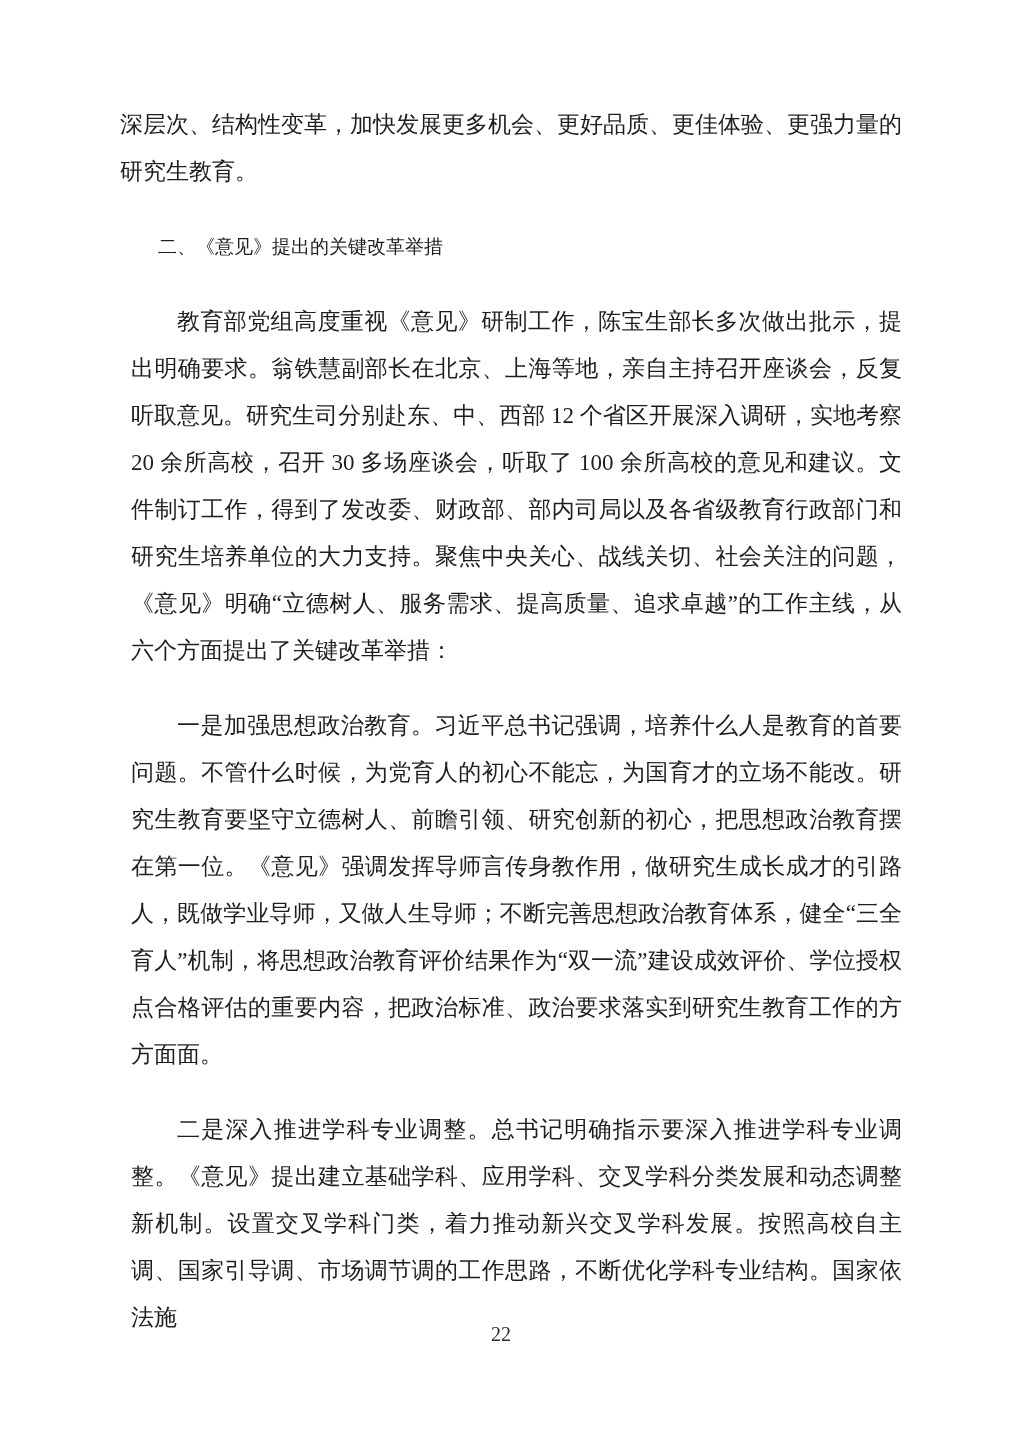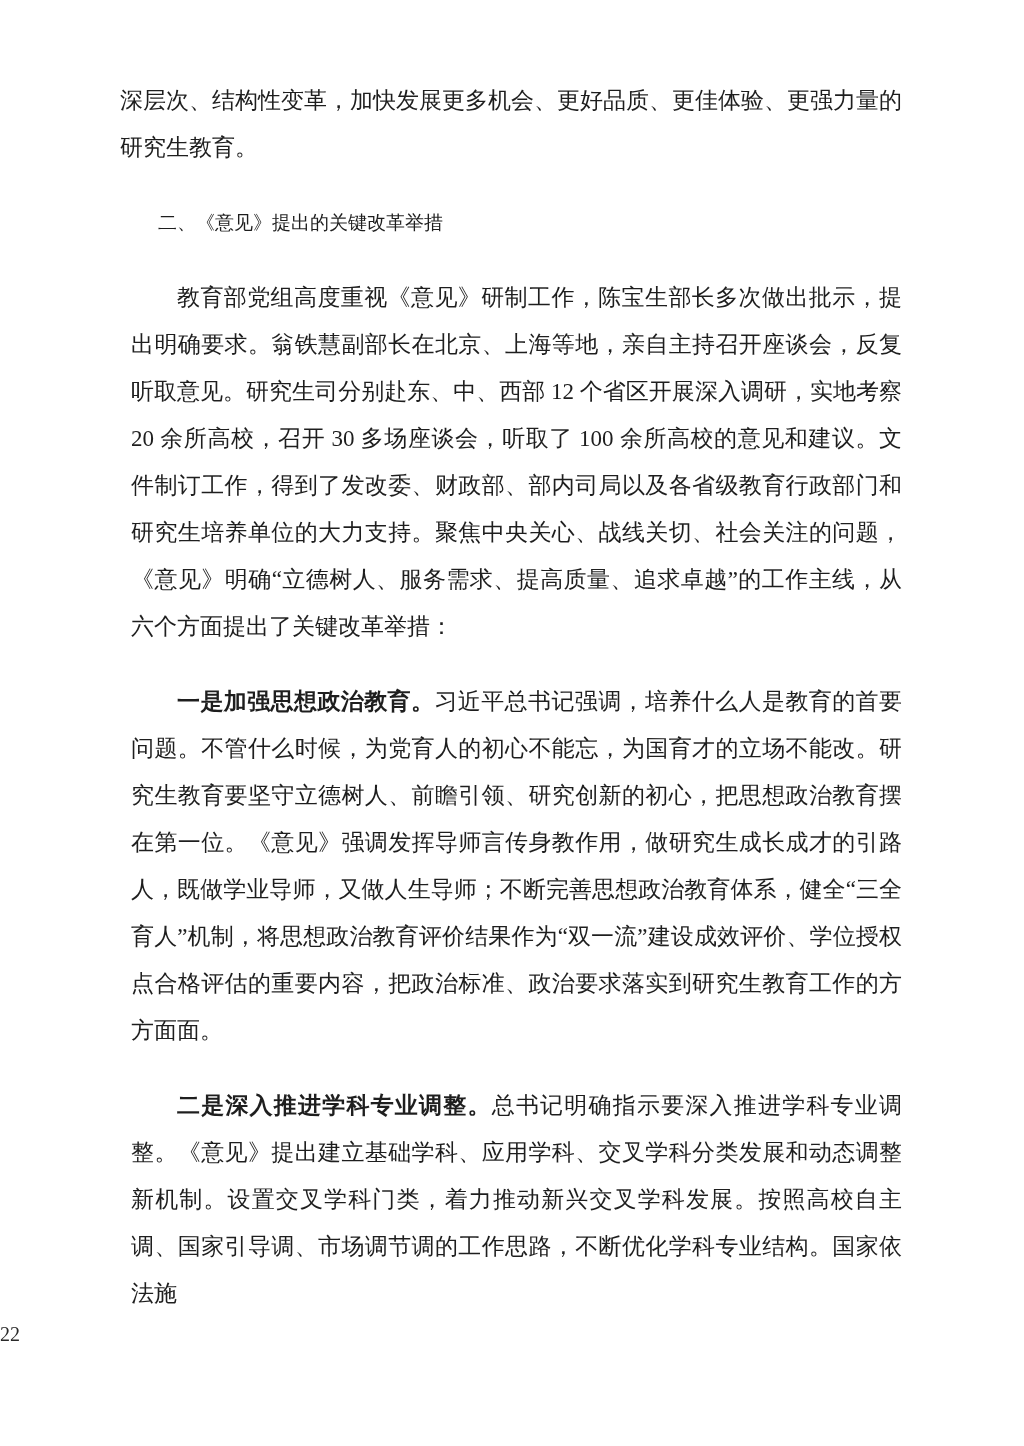--- a/index.html
+++ b/index.html
@@ -12,21 +12,21 @@
     width: 1024px;
     height: 1446px;
     position: relative;
     font-family: "Liberation Serif", "DejaVu Serif", serif;
   }
 
   .doc-page {
     width: 1024px;
     height: 1446px;
     background: #ffffff;
-    padding: 77px 122px 0 120px;
+    padding: 101px 122px 0 120px;
     color: #1e1e1e;
     font-size: 23px;
     overflow: hidden;
     position: relative;
   }
 
   .doc-page p,
   .doc-page h2 {
     line-height: 47px;
     text-align: justify;
@@ -46,28 +46,29 @@
     margin-top: 28px;
   }
 
   .body-para {
     text-indent: 2em;
     margin-top: 28px;
     margin-left: 11px;
   }
 
   .para-lead {
-    font-weight: bold;
+    font-weight: normal;
   }
 
   .page-footer {
     position: absolute;
     left: 0;
     bottom: 98px;
     width: 1002px;
+    text-align: center;
   }
 
   .page-number {
     font-size: 20px;
     color: #2a2a2a;
     line-height: 28px;
   }
 </style>
 </head>
 <body>

